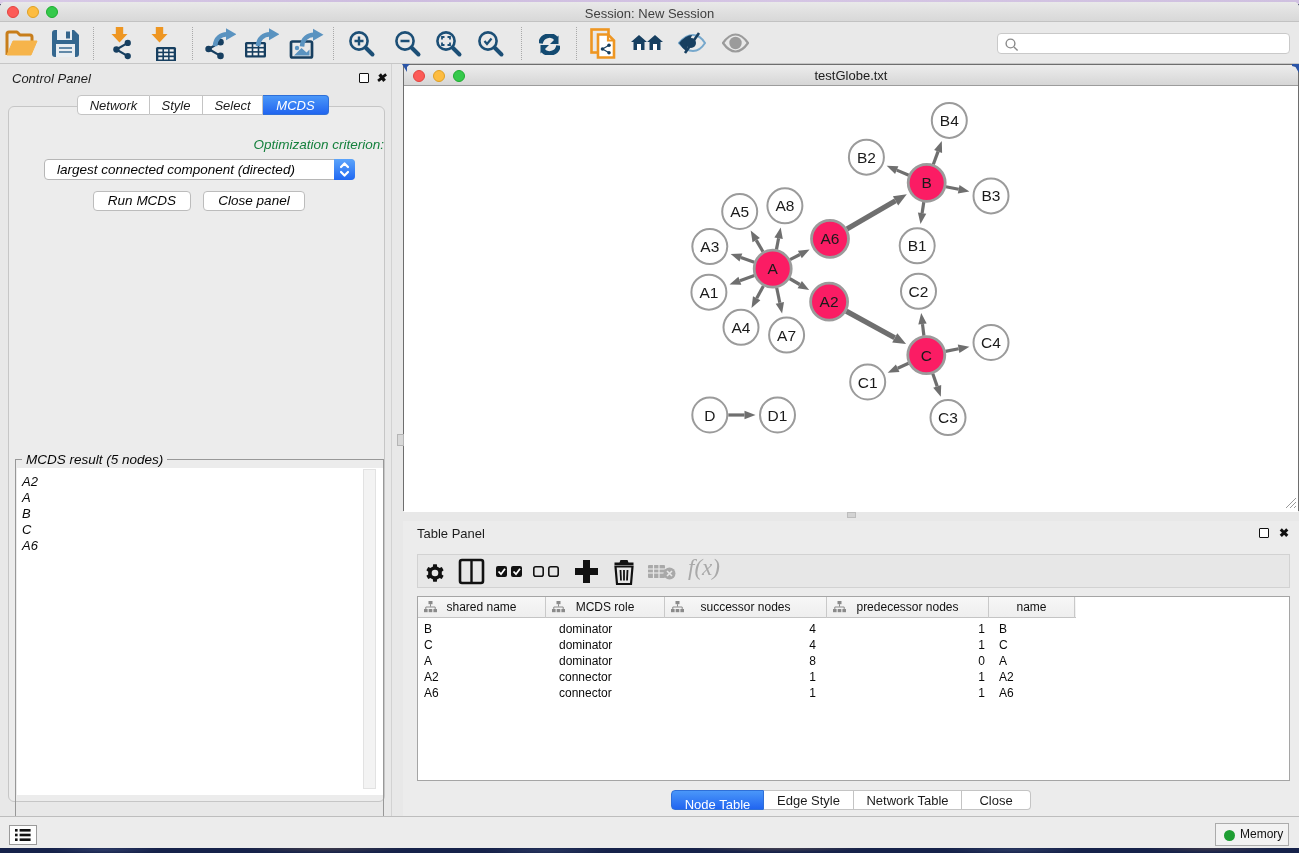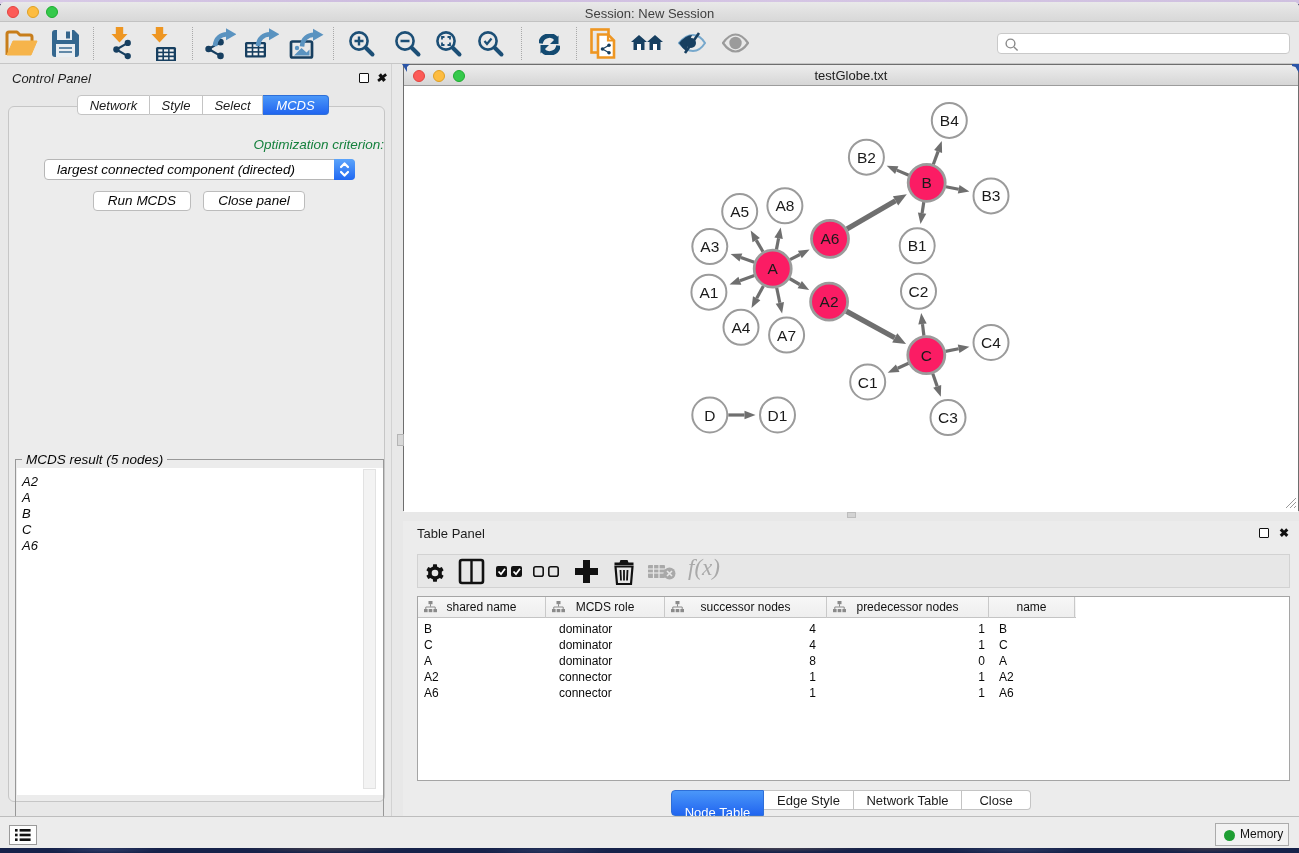--- a/index.html
+++ b/index.html
@@ -532,21 +532,21 @@
         </div>
       <div class="tr" style="left:0;top:88px;width:657px">
           <span class="td" style="left:6px">A6</span>
           <span class="td" style="left:141px">connector</span>
           <span class="td num" style="left:247px;width:151px">1</span>
           <span class="td num" style="left:409px;width:158px">1</span>
           <span class="td" style="left:581px">A6</span>
         </div>
     </div>
     <div id="tp-tabs">
-      <div class="seg sel first" style="width:93px;padding:12px">Node Table</div>
+      <div class="seg sel first" style="width:93px;padding:4px">Node Table</div>
       <div class="seg" style="width:90px;padding:0">Edge Style</div>
       <div class="seg" style="width:108px;padding:0">Network Table</div>
       <div class="seg last" style="width:69px;padding:0">Close</div>
     </div>
   </div>
 
   <div id="statusbar">
     <div id="list-btn">
       <svg width="16" height="14" viewBox="0 0 16 14" style="position:absolute;left:5px;top:2px">
         <rect x="0" y="1" width="2.6" height="2.6" fill="#111"></rect>

